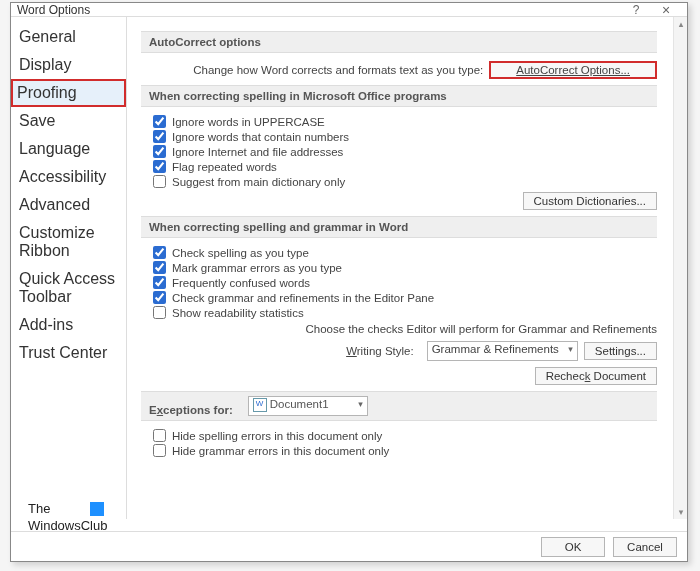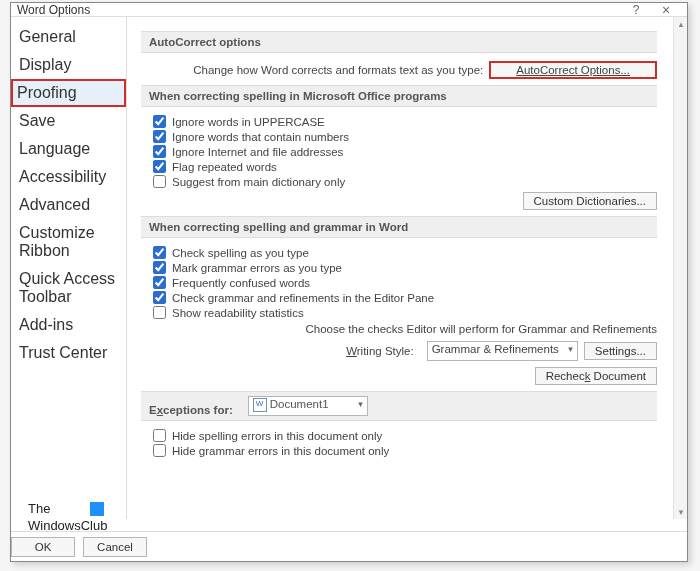--- a/index.html
+++ b/index.html
@@ -70,21 +70,21 @@
 select, .dropdown {
   border: 1px solid #b5b5b5; background: #fff; font-size: 11.5px; padding: 1px 18px 1px 4px;
   min-width: 120px; position: relative; display: inline-block; height: 20px; margin-left: 7px;
 }
 .dropdown::after { content: "▾"; position: absolute; right: 4px; top: 2px; font-size: 9px; color: #666; }
 .doc-icon { display: inline-block; width: 14px; height: 14px; background:#fff; border:1px solid #69a; margin-right:3px; vertical-align:middle; position:relative;}
 .doc-icon::before{content:"W";font-size:8px;color:#2b6cd1;position:absolute;left:2px;top:0;}
 
 .footer {
   position: absolute; bottom: 0; left: 0; right: 0; height: 30px;
-  border-top: 1px solid #ddd; display: flex; 
+  border-top: 1px solid #ddd; display: flex; justify-content: flex-end;
   align-items: center; gap: 8px; padding-right: 10px;
 }
 .footer .btn { min-width: 64px; padding: 3px 10px; }
 
 .watermark {
   position: absolute; left: 28px; bottom: 38px; font-size: 13px; color: #222;
 }
 .watermark .sq { display:inline-block; width:14px; height:14px; background:#1e90ff; vertical-align:middle; margin-left:40px; margin-bottom:2px;}
 </style>
 </head>

